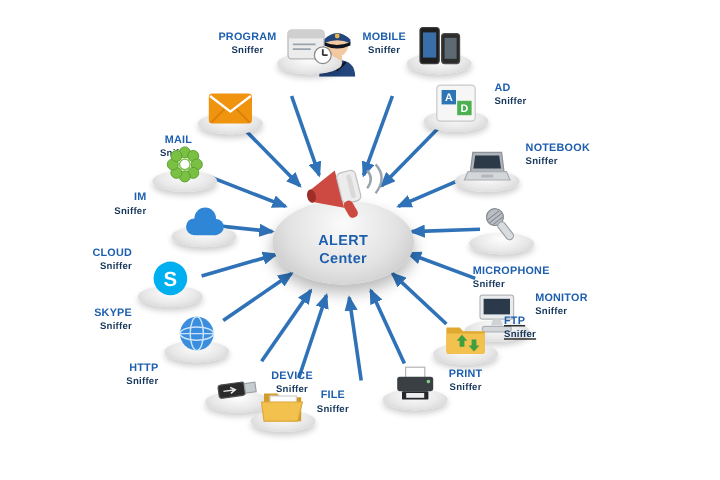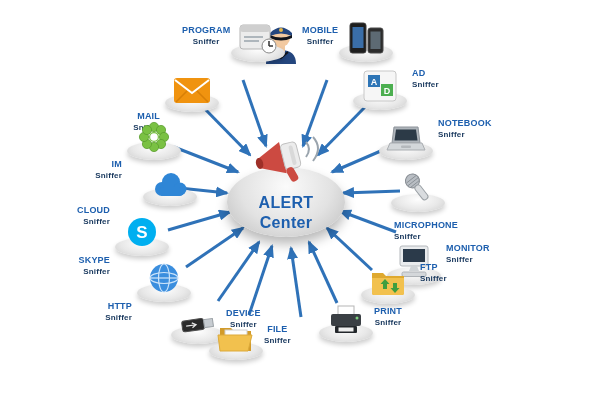--- a/index.html
+++ b/index.html
@@ -20,21 +20,21 @@
   .stand{position:relative;width:56px;height:50px;flex:0 0 auto;}
   .puck{position:absolute;left:1px;bottom:0;width:54px;height:18px;border-radius:50%;
         background:radial-gradient(ellipse at 50% 30%,#fefefe 0%,#e8e8e8 55%,#cccccc 100%);
         box-shadow:0 3px 5px rgba(0,0,0,.2);}
   .ic{position:absolute;left:50%;bottom:7px;transform:translateX(-50%);}
   .officer{position:absolute;z-index:2;}
   #center-puck{position:absolute;left:227px;top:167px;width:118px;height:70px;border-radius:50%;
         background:radial-gradient(ellipse at 50% 28%,#fbfbfb 0%,#e2e2e2 55%,#bdbdbd 100%);
         box-shadow:0 7px 12px rgba(0,0,0,.28);z-index:2;}
   #center-label{position:absolute;left:227px;top:193px;width:118px;text-align:center;z-index:4;
-        font-size:16px;font-weight:bold;color:#1d5fae;line-height:1.25;letter-spacing:.3px;}
+        font-size:12px;font-weight:bold;color:#1d5fae;line-height:1.25;letter-spacing:.3px;}
   #megaphone{position:absolute;left:248px;top:130px;z-index:3;}
 </style>
 </head>
 <body>
 
 <div id="canvas">
 
   <svg id="arrows" width="600" height="400">
     <defs>
       <marker id="ah" markerUnits="userSpaceOnUse" markerWidth="13" markerHeight="11" refX="11" refY="5.5" orient="auto">
@@ -270,21 +270,21 @@
         <circle cx="17" cy="17" r="14" fill="#3b8ede"></circle>
         <g stroke="#cde4fa" stroke-width="1.2" fill="none">
           <ellipse cx="17" cy="17" rx="14" ry="5.5"></ellipse>
           <ellipse cx="17" cy="17" rx="5.5" ry="14"></ellipse>
           <line x1="3" y1="17" x2="31" y2="17"></line>
         </g>
       </svg>
     </div>
   </div>
 
-  <div class="node row" style="left:360px;top:254px;">
+  <div class="node row" style="left:360px;top:254px;text-decoration:underline;">
     <div class="stand">
       <div class="puck"></div>
       <svg class="ic" width="40" height="32" viewBox="0 0 40 32">
         <path d="M4 8 h11 l3 3 h18 v17 a2 2 0 0 1 -2 2 h-28 a2 2 0 0 1 -2 -2 Z" fill="#dfa92f"></path>
         <path d="M4 13 h32 v15 a2 2 0 0 1 -2 2 h-28 a2 2 0 0 1 -2 -2 Z" fill="#f2c14e"></path>
         <path d="M15 24 v-5 h-2.5 L17 14 l4.5 5 H19 v5 Z" fill="#3f9e3f"></path>
         <path d="M25 18 v5 h2.5 L23 28 l-4.5 -5 H21 v-5 Z" fill="#3f9e3f" transform="translate(4 0)"></path>
       </svg>
     </div>
     <div class="lblbox-r lbl t-left">

